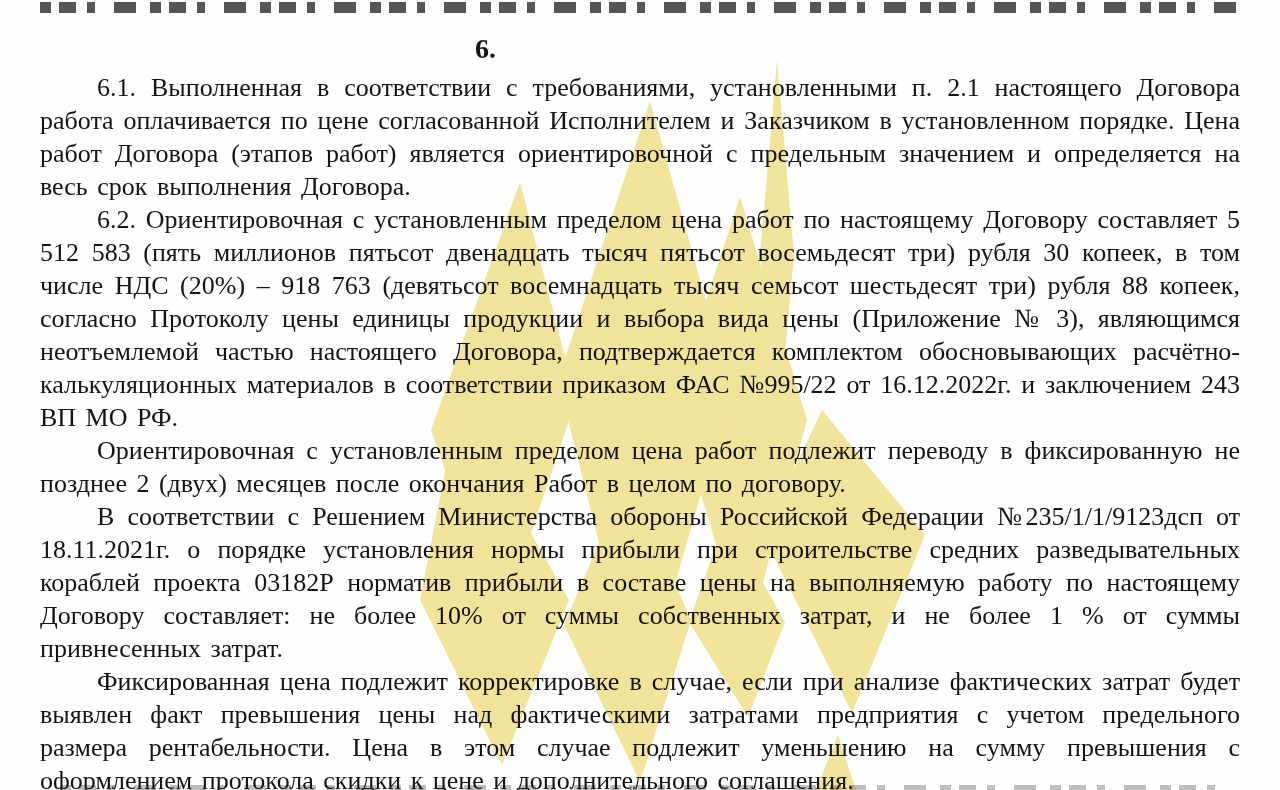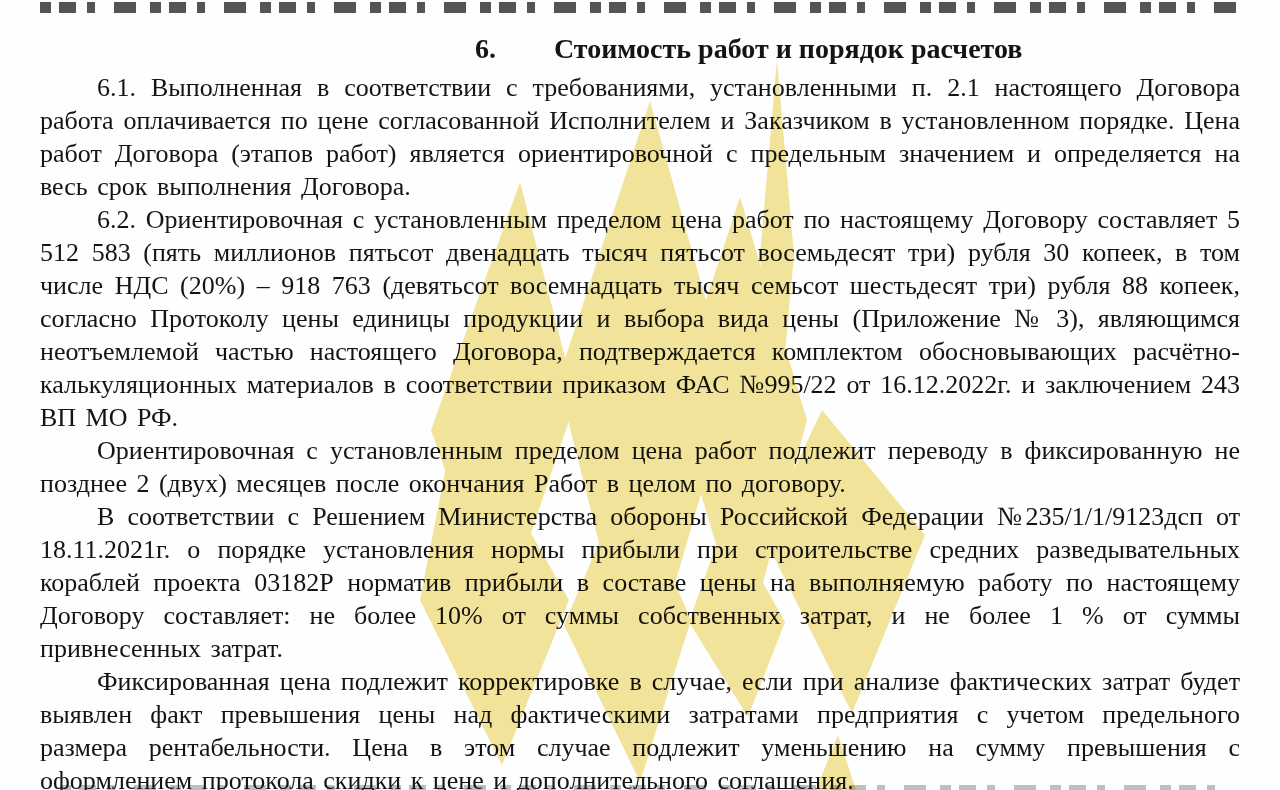--- a/index.html
+++ b/index.html
@@ -64,21 +64,20 @@
 <body>
 
 <div class="page">
 
   <div class="text-col">
 
     <div class="clip-strip"></div>
 
     <div class="heading">
       <span>6.</span>
-      <span>Стоимость работ и порядок расчетов</span>
     </div>
 
     <p class="para">6.1. Выполненная в соответствии с требованиями, установленными п. 2.1 настоящего Договора работа оплачивается по цене согласованной Исполнителем и Заказчиком в установленном порядке. Цена работ Договора (этапов работ) является ориентировочной с предельным значением и определяется на весь срок выполнения Договора.</p>
 
     <p class="para">6.2. Ориентировочная с установленным пределом цена работ по настоящему Договору составляет 5 512 583 (пять миллионов пятьсот двенадцать тысяч пятьсот восемьдесят три) рубля 30 копеек, в том числе НДС (20%) – 918 763 (девятьсот восемнадцать тысяч семьсот шестьдесят три) рубля 88 копеек, согласно Протоколу цены единицы продукции и выбора вида цены (Приложение № 3), являющимся неотъемлемой частью настоящего Договора, подтверждается комплектом обосновывающих расчётно-калькуляционных материалов в соответствии приказом ФАС №995/22 от 16.12.2022г. и заключением 243 ВП МО РФ.</p>
 
     <p class="para">Ориентировочная с установленным пределом цена работ подлежит переводу в фиксированную не позднее 2 (двух) месяцев после окончания Работ в целом по договору.</p>
 
     <p class="para">В соответствии с Решением Министерства обороны Российской Федерации №235/1/1/9123дсп от 18.11.2021г. о порядке установления нормы прибыли при строительстве средних разведывательных кораблей проекта 03182Р норматив прибыли в составе цены на выполняемую работу по настоящему Договору составляет: не более 10% от суммы собственных затрат, и не более 1 % от суммы привнесенных затрат.</p>
 

